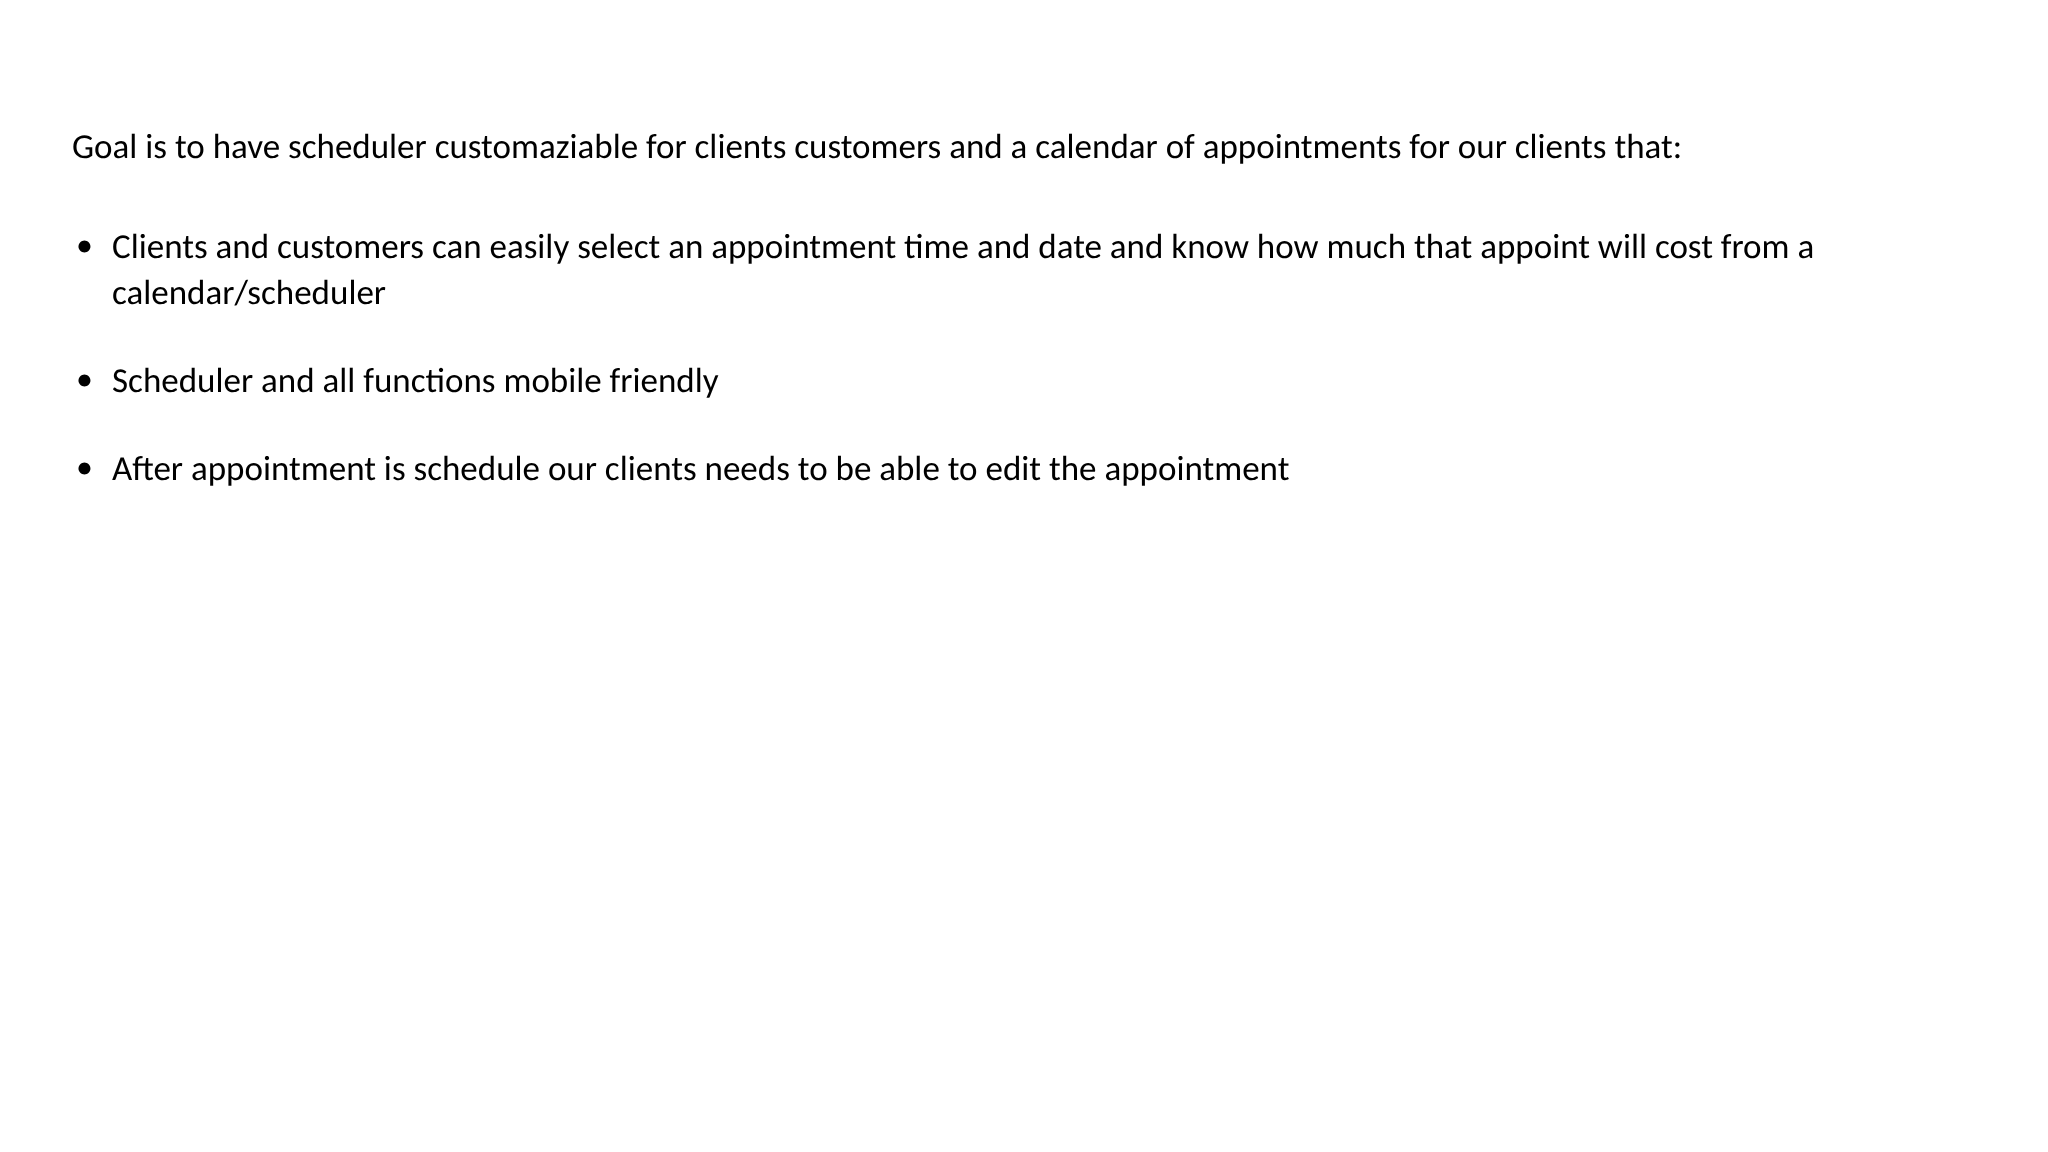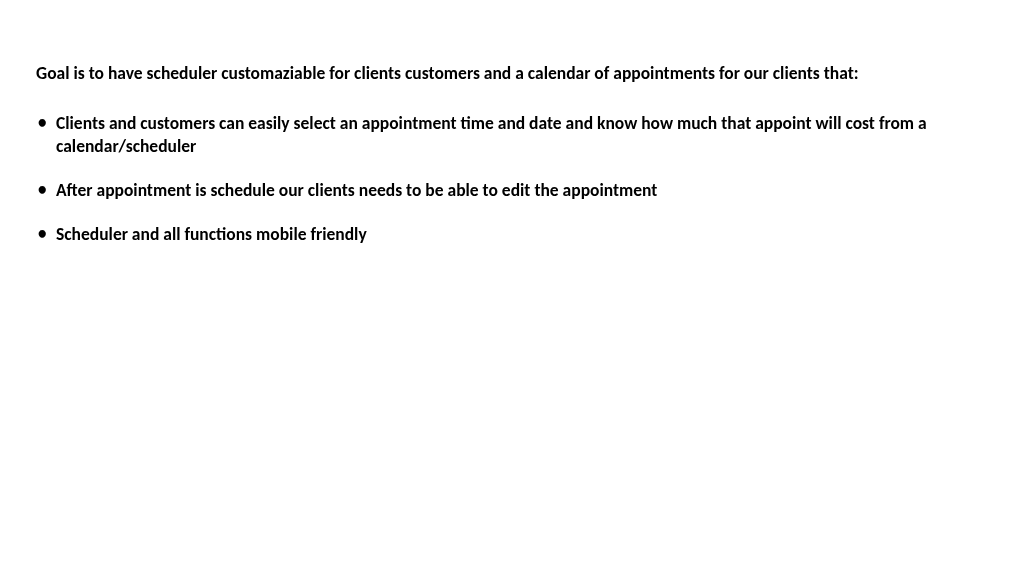--- a/index.html
+++ b/index.html
@@ -10,46 +10,45 @@
     body {
       width: 1024px;
       height: 576px;
       font-family: Calibri, "Segoe UI", Arial, sans-serif;
       background: #ffffff;
       color: #000000;
       padding: 62px 36px 36px 36px;
     }
     .heading {
       font-size: 17.5px;
-      font-weight: bold;
+      font-weight: normal;
       line-height: 1.35;
       margin-bottom: 26px;
     }
     .bullet-list {
       list-style: none;
       padding: 0;
     }
     .bullet-item {
       font-size: 17.5px;
       line-height: 1.35;
       margin-bottom: 20px;
       padding-left: 20px;
       position: relative;
-      font-weight: bold;
     }
     .bullet-item::before {
       content: "•";
       position: absolute;
       left: 2px;
       top: 0;
       font-size: 17px;
     }
   </style>
 </head>
 <body>
 
 <div class="heading">Goal is to have scheduler customaziable for clients customers and a calendar of  appointments for our clients that:</div>
 
 <ul class="bullet-list">
   <li class="bullet-item">Clients and customers can easily select an appointment time and date and know how much that appoint will cost from a calendar/scheduler</li>
+  <li class="bullet-item">Scheduler and all functions mobile friendly</li>
   <li class="bullet-item">After appointment is schedule our clients needs to be able to edit the appointment</li>
-  <li class="bullet-item">Scheduler and all functions mobile friendly</li>
 </ul>
 
 </body></html>

